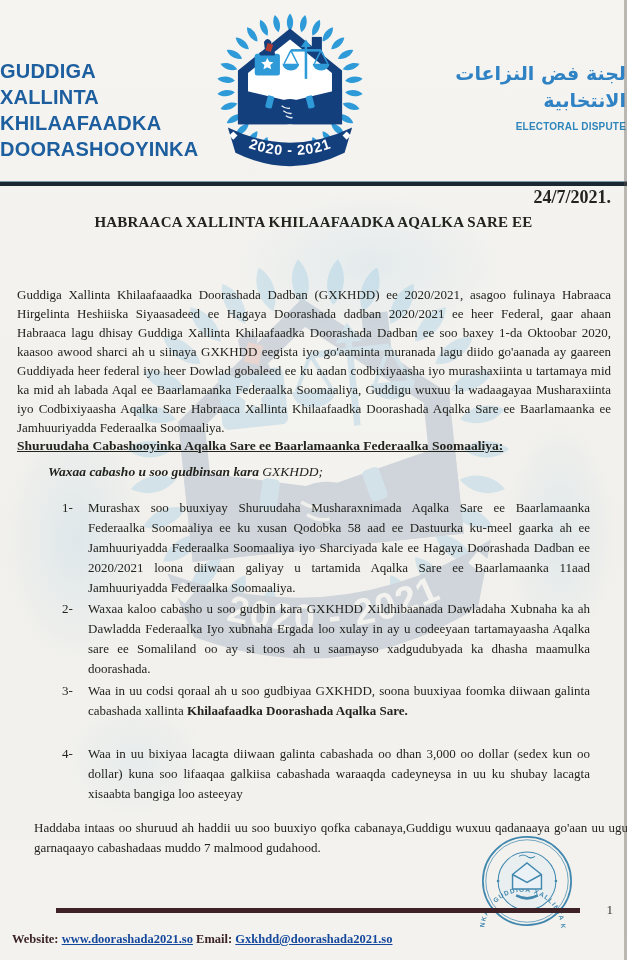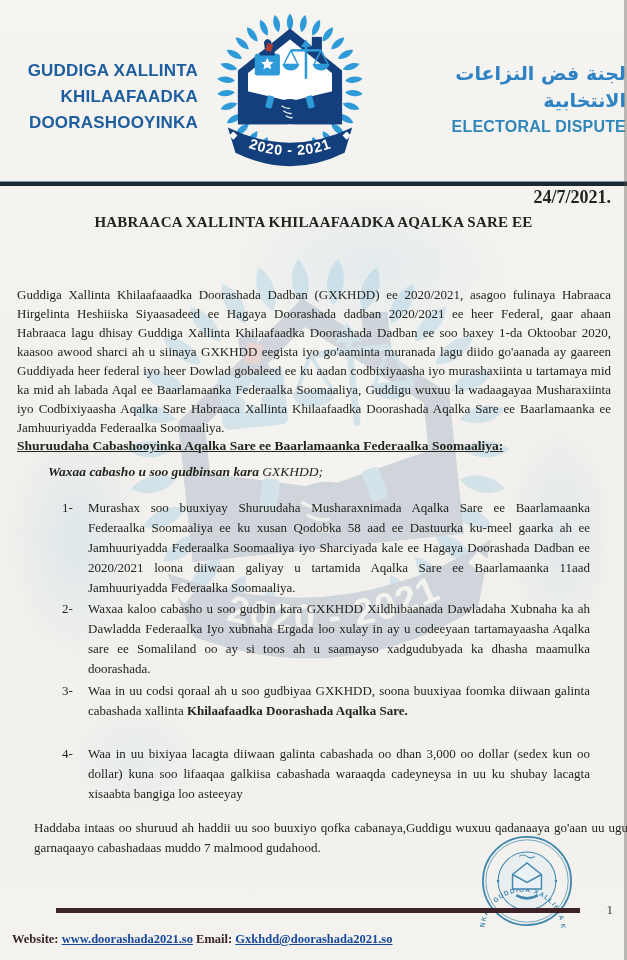--- a/index.html
+++ b/index.html
@@ -9,27 +9,27 @@
     font-family:"Liberation Serif",serif;color:#24241f;
   }
   .edge-right{position:absolute;right:0;top:0;bottom:0;width:3px;background:rgba(95,90,82,.38);z-index:9;}
   .blob{position:absolute;border-radius:50%;z-index:0;pointer-events:none;}
   .b1{left:6px;top:415px;width:140px;height:250px;background:radial-gradient(closest-side,rgba(125,185,225,.16),transparent);}
   .b2{left:505px;top:420px;width:110px;height:230px;background:radial-gradient(closest-side,rgba(125,185,225,.15),transparent);}
   .b3{left:230px;top:190px;width:280px;height:150px;background:radial-gradient(closest-side,rgba(125,185,225,.13),transparent);}
   .b4{left:60px;top:700px;width:150px;height:120px;background:radial-gradient(closest-side,rgba(125,185,225,.10),transparent);}
 
   
-  .org-so{position:absolute;left:0;top:58px;width:198px;text-align:right;
-    font-family:"Liberation Sans",sans-serif;font-weight:bold;font-size:17px;line-height:26px;
+  .org-so{position:absolute;left:0;top:58px;width:198px;text-align:left;
+    font-family:"Liberation Sans",sans-serif;font-weight:bold;font-size:20px;line-height:26px;
     color:#1d5e9e;letter-spacing:.2px;z-index:2;}
   .logo{position:absolute;left:206px;top:5px;height:178px;width:168px;z-index:2;}
   .org-en{position:absolute;left:398px;top:60px;width:228px;text-align:right;z-index:2;}
   .arabic{font-family:"DejaVu Sans",sans-serif;font-size:19px;line-height:27px;color:#2f82c3;font-weight:bold;direction:rtl;}
-  .eng{font-family:"Liberation Sans",sans-serif;font-weight:bold;font-size:16px;line-height:20px;color:#2f86bb;margin-top:3px;letter-spacing:.2px;}
+  .eng{font-family:"Liberation Sans",sans-serif;font-weight:bold;font-size:10px;line-height:20px;color:#2f86bb;margin-top:3px;letter-spacing:.2px;}
   .rule{position:absolute;left:0;top:181px;width:627px;height:4px;background:#1b2733;border-top:1.5px solid #7d9aa9;z-index:2;}
 
   .date{position:absolute;top:187px;right:16px;font-weight:bold;font-size:18px;z-index:2;}
   .title{position:absolute;left:0;top:212px;width:627px;text-align:center;font-weight:bold;font-size:15px;line-height:21px;letter-spacing:.2px;z-index:2;}
 
   .intro{position:absolute;left:17px;top:272px;width:594px;font-size:13px;line-height:19px;text-align:justify;z-index:2;}
   .heading{position:absolute;left:17px;top:438px;font-size:13.5px;font-weight:bold;text-decoration:underline;z-index:2;}
   .leadin{position:absolute;left:48px;top:464px;font-size:13.5px;z-index:2;font-style:italic;}
   .leadin b{font-weight:bold;}
 

